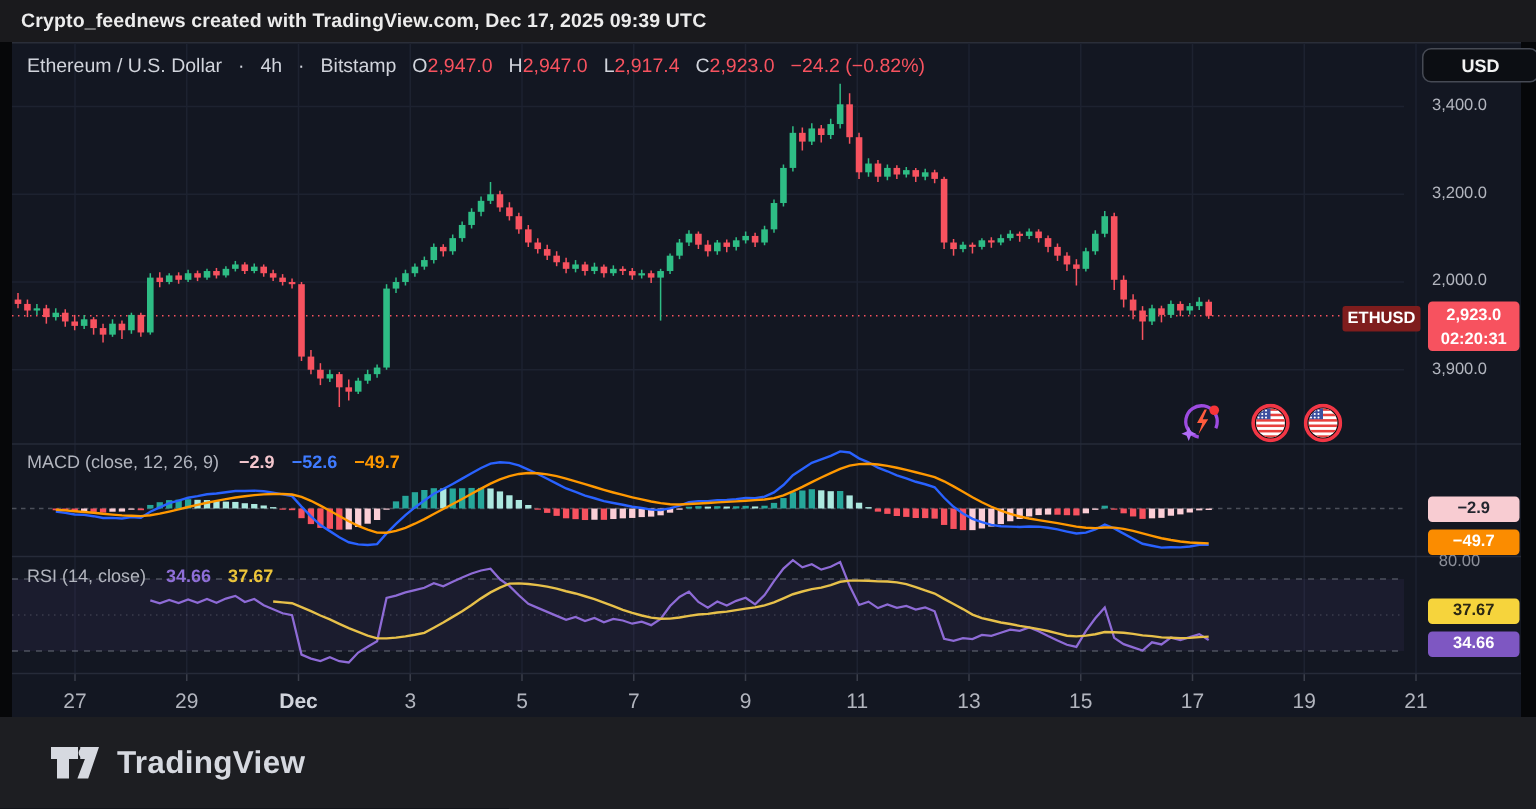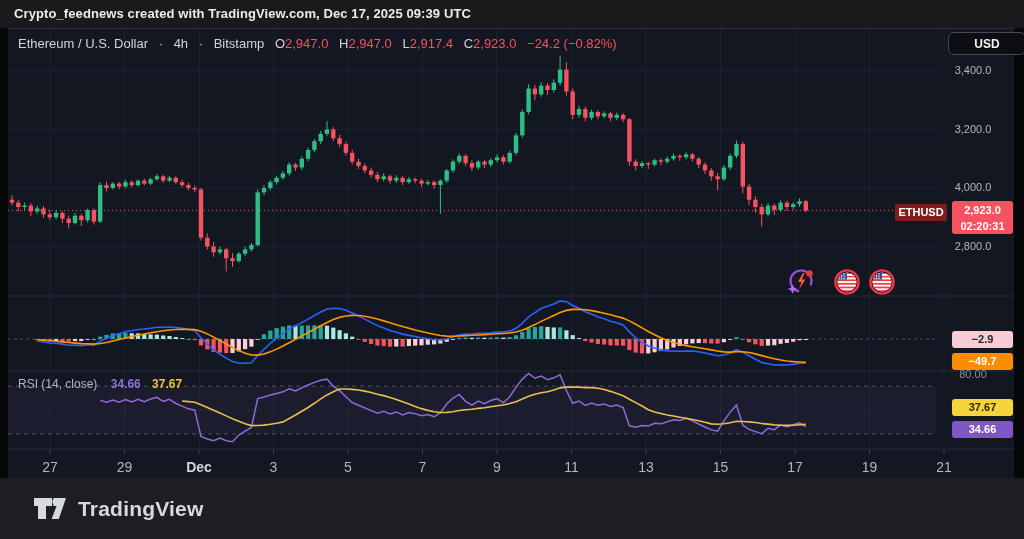--- a/index.html
+++ b/index.html
@@ -491,20 +491,26 @@
       <span class="lt">Bitstamp</span>
       <span class="lt">O</span><span class="red">2,947.0</span>
       <span class="lt">H</span><span class="red">2,947.0</span>
       <span class="lt">L</span><span class="red">2,917.4</span>
       <span class="lt">C</span><span class="red">2,923.0</span>
       <span class="red gap">−24.2 (−0.82%)</span>
     </div>
 
     <button class="usd-btn">USD</button>
 
+    <div class="ind-row macd-row">
+      <span>MACD (close, 12, 26, 9)</span>
+      <span class="v-hist">−2.9</span>
+      <span class="v-macd">−52.6</span>
+      <span class="v-sig">−49.7</span>
+    </div>
 
     <div class="ind-row rsi-row">
       <span>RSI (14, close)</span>
       <span class="v-rsi">34.66</span>
       <span class="v-rsima">37.67</span>
     </div>
 
     <div class="badge" id="ethusd-badge">ETHUSD</div>
     <div class="badge" id="price-badge">
       <div>2,923.0</div>
@@ -585,22 +591,22 @@
               <circle cx="-3" cy="-6" r="0.7"></circle>
             <circle cx="-8" cy="-3.7" r="0.7"></circle>
               <circle cx="-5.5" cy="-3.7" r="0.7"></circle>
               <circle cx="-3" cy="-3.7" r="0.7"></circle>
           </g>
         </g>
       </svg>
     </div>
   <div class="axis-label" style="top: 35px;">3,400.0</div>
       <div class="axis-label" style="top: 93.5px;">3,200.0</div>
-      <div class="axis-label" style="top: 152px;">4,000.0</div>
-      <div class="axis-label" style="top: 210.5px;">2,800.0</div>
+      <div class="axis-label" style="top: 152px;">2,000.0</div>
+      <div class="axis-label" style="top: 210.5px;">3,900.0</div>
       <div class="time-label" style="left: 20px;">27</div>
       <div class="time-label" style="left: 94.5px;">29</div>
       <div class="time-label" style="left: 169px; font-weight: bold; color: rgb(209, 212, 220);">Dec</div>
       <div class="time-label" style="left: 243.5px;">3</div>
       <div class="time-label" style="left: 318px;">5</div>
       <div class="time-label" style="left: 392.5px;">7</div>
       <div class="time-label" style="left: 467px;">9</div>
       <div class="time-label" style="left: 541.5px;">11</div>
       <div class="time-label" style="left: 616px;">13</div>
       <div class="time-label" style="left: 690.5px;">15</div>

